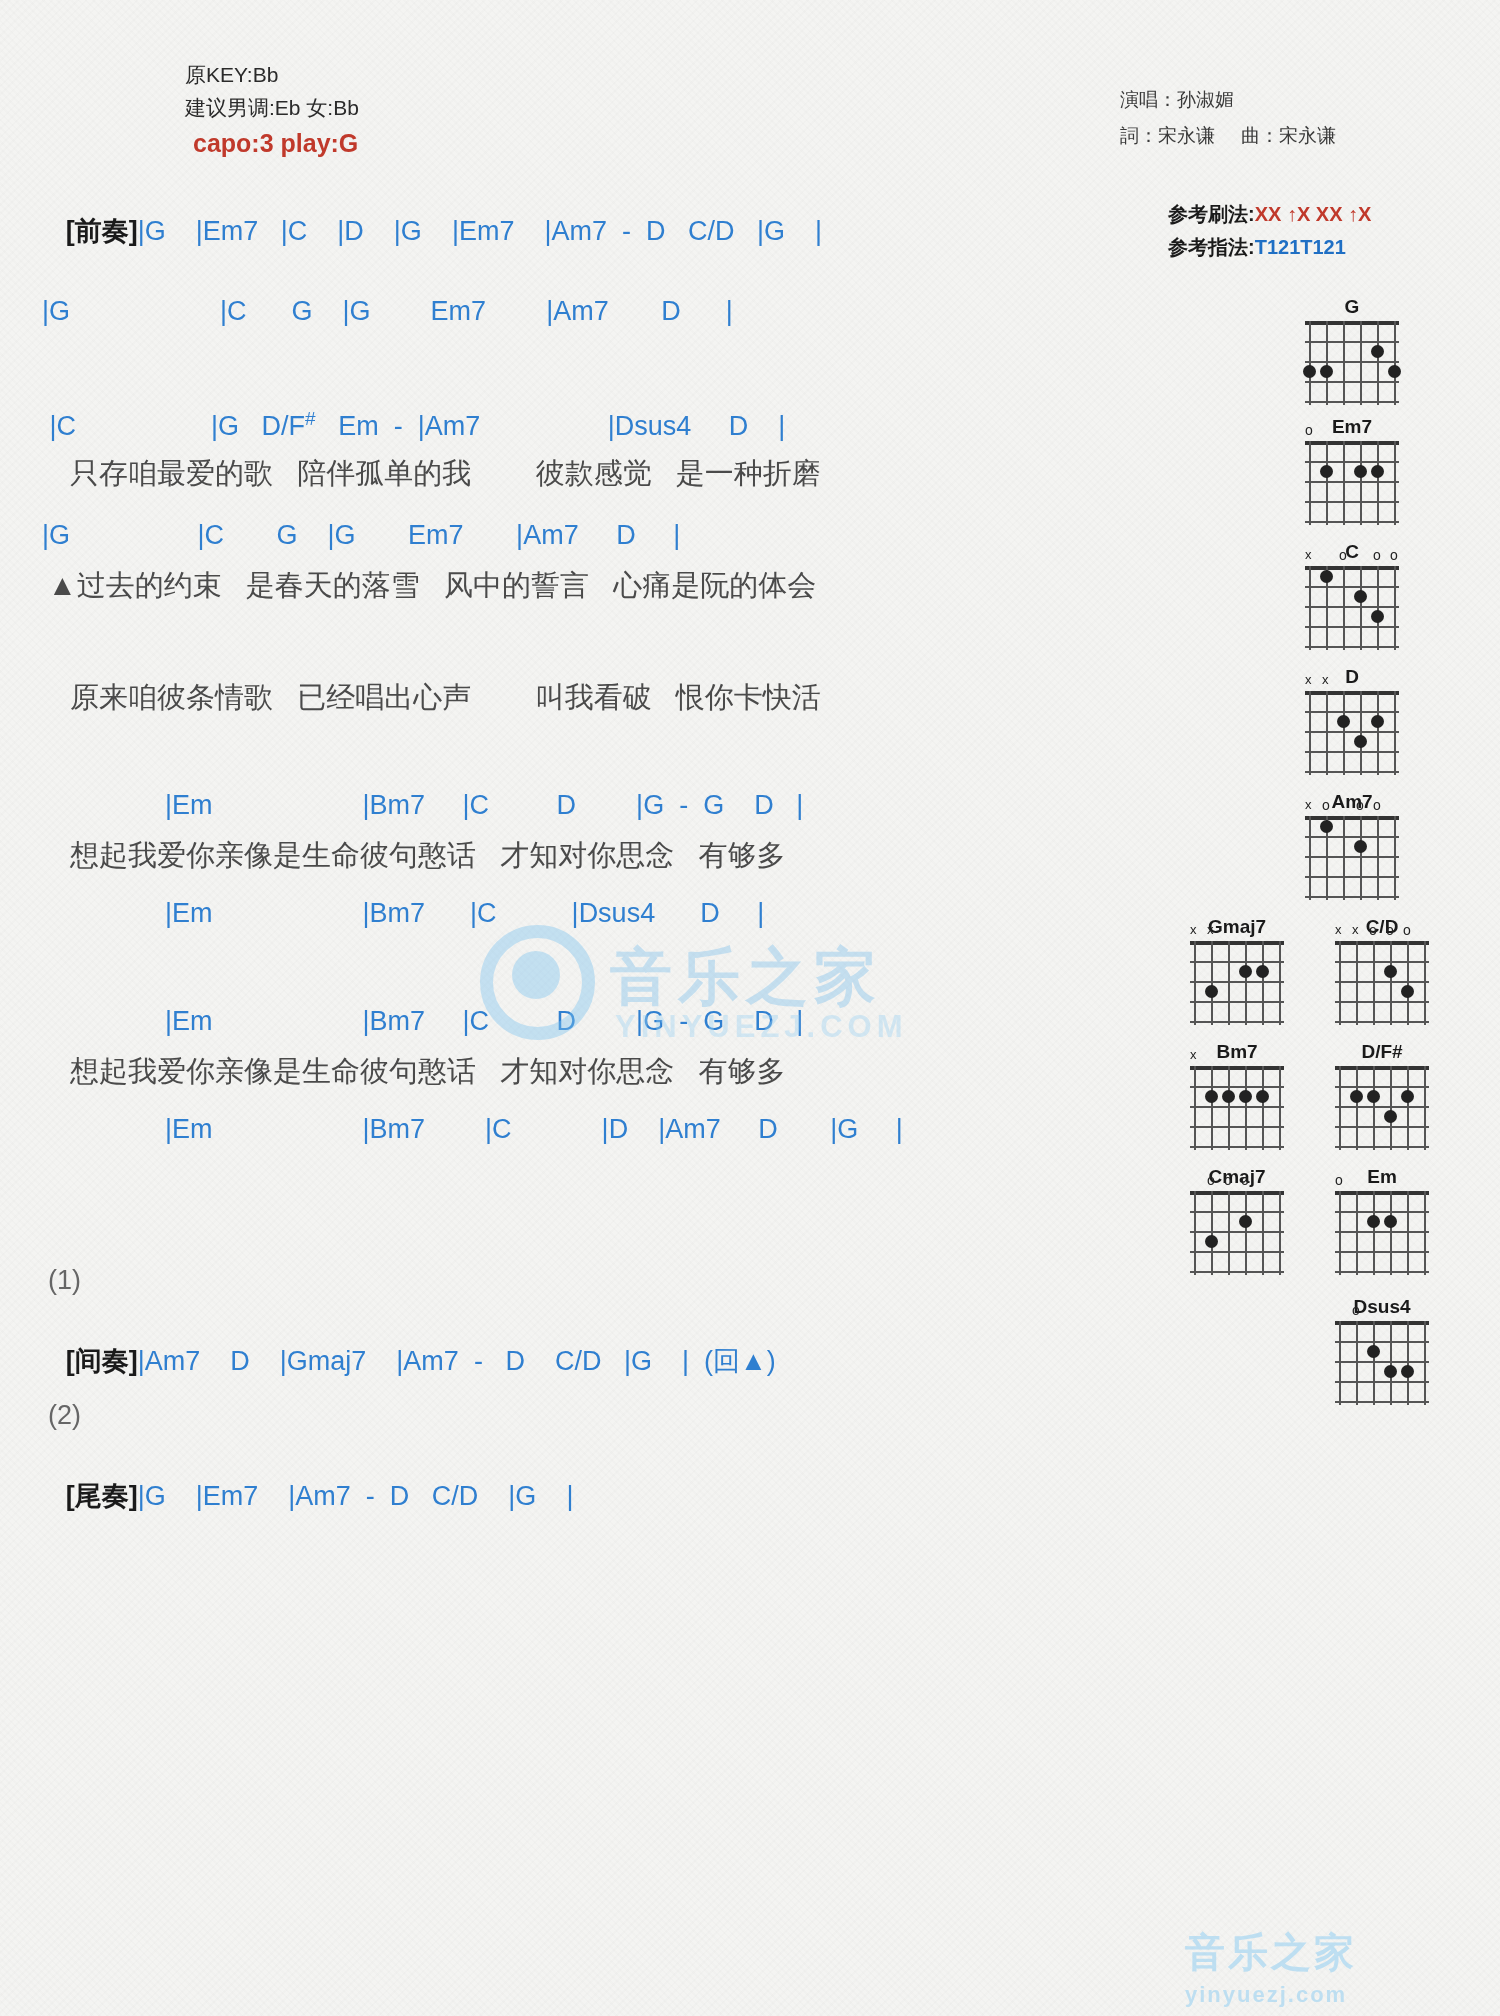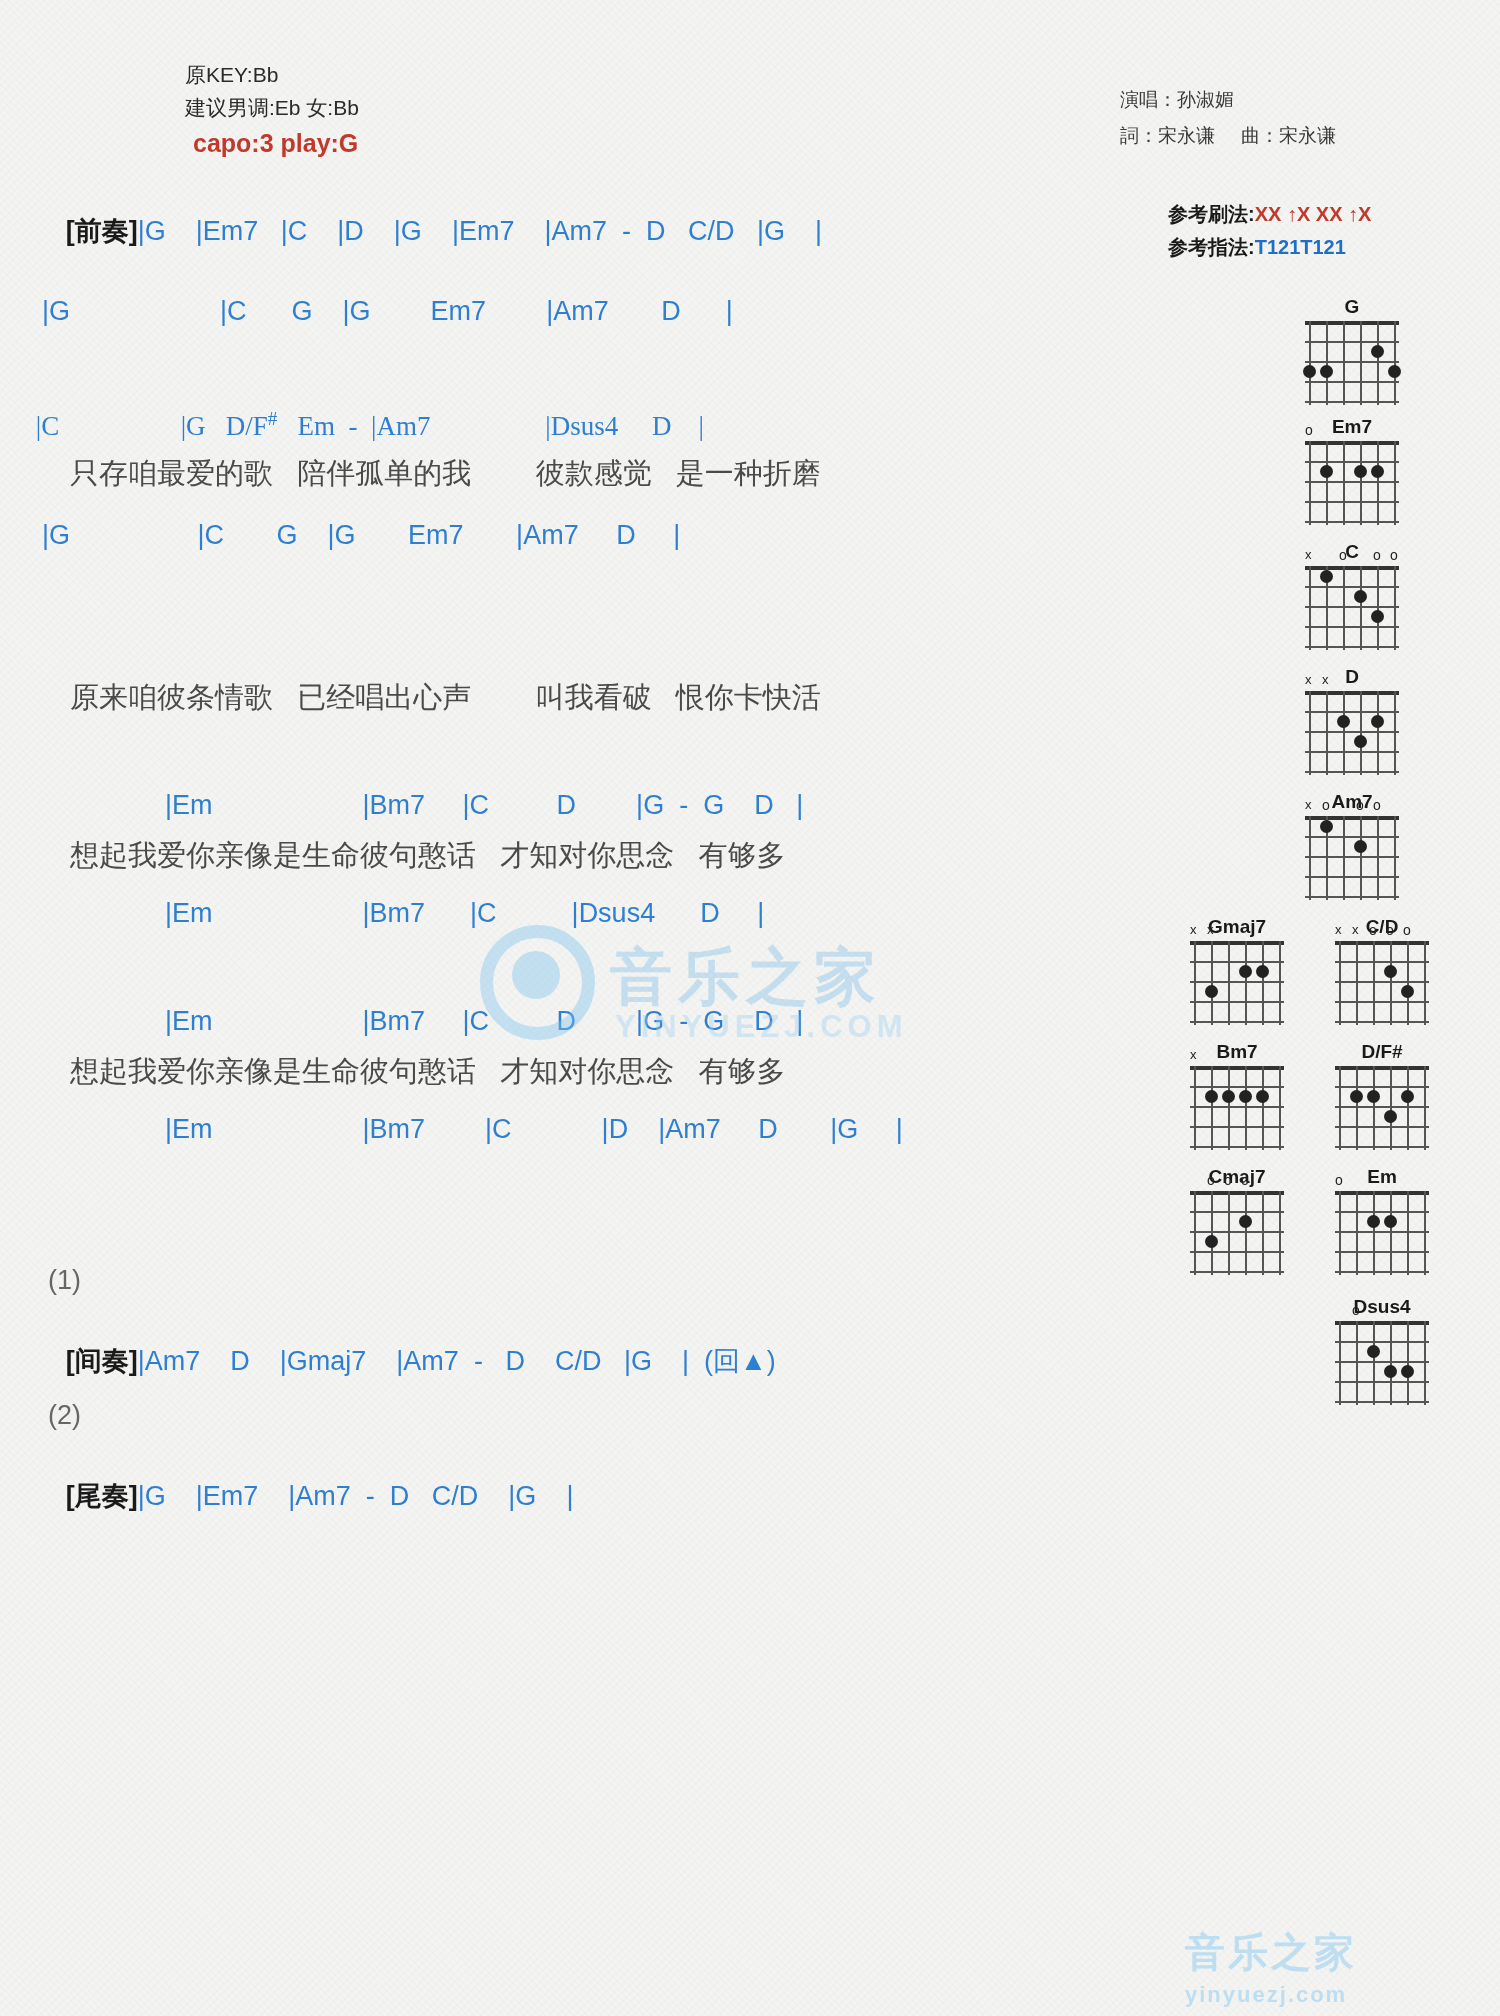--- a/index.html
+++ b/index.html
@@ -114,24 +114,25 @@
     <div><span>参考刷法:</span><span class="val-red">XX ↑X XX ↑X</span></div>
     <div><span>参考指法:</span><span class="val">T121T121</span></div>
   </div>
 
   <div class="row" style="left:48px; top:195px;">
     <span class="tag">[前奏]</span><span class="chordrow">|G    |Em7   |C    |D    |G    |Em7    |Am7  -  D   C/D   |G    |</span>
   </div>
 
   <div class="row chordrow" style="left:42px; top:296px;">|G                    |C      G    |G        Em7        |Am7       D      |</div>
 
-  <div class="row chordrow" style="left:29px; top:408px;font-family:Liberation Serif, serif;"> |C                  |G   D/F<span class="sharp">#</span>   Em  -  |Am7                 |Dsus4     D    |</div>
+  <div class="row chordrow" style="left:42px; top:408px;"> |C                  |G   D/F<span class="sharp">#</span>   Em  -  |Am7                 |Dsus4     D    |</div>
   <div class="row lyricrow" style="left:62px; top:454px;"> 只存咱最爱的歌   陪伴孤单的我        彼款感觉   是一种折磨</div>
 
   <div class="row chordrow" style="left:42px; top:520px;">|G                 |C       G    |G       Em7       |Am7     D     |</div>
+  <div class="row lyricrow" style="left:48px; top:566px;">▲过去的约束   是春天的落雪   风中的誓言   心痛是阮的体会</div>
 
   <div class="row lyricrow" style="left:62px; top:678px;"> 原来咱彼条情歌   已经唱出心声        叫我看破   恨你卡快活</div>
 
   <div class="row chordrow" style="left:150px; top:790px;">  |Em                    |Bm7     |C         D        |G  -  G    D   |</div>
   <div class="row lyricrow" style="left:62px;  top:836px;"> 想起我爱你亲像是生命彼句憨话   才知对你思念   有够多</div>
 
   <div class="row chordrow" style="left:150px; top:898px;">  |Em                    |Bm7      |C          |Dsus4      D     |</div>
 
   <div class="row chordrow" style="left:150px; top:1006px;">  |Em                    |Bm7     |C         D        |G  -  G    D   |</div>
   <div class="row lyricrow" style="left:62px;  top:1052px;"> 想起我爱你亲像是生命彼句憨话   才知对你思念   有够多</div>

